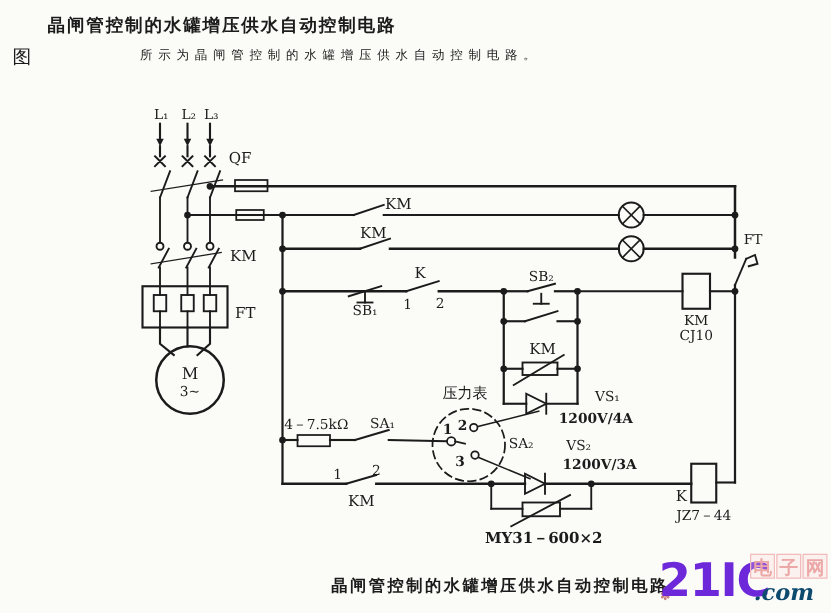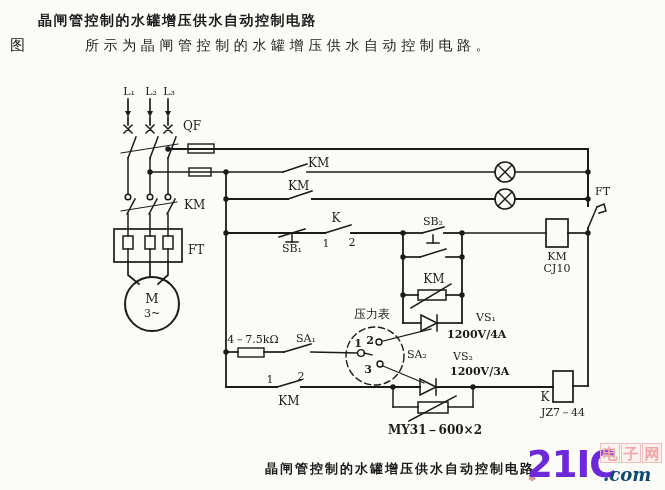--- a/index.html
+++ b/index.html
@@ -1,21 +1,21 @@
 <!DOCTYPE html>
 <html><head>
 <meta charset="utf-8">
 <style>
   html,body{margin:0;padding:0;}
   body{width:665px;height:490px;overflow:hidden;background:#fbfbf8;
        font-family:"DejaVu Sans","Liberation Sans",sans-serif;color:#1b1b1b;}
   .page{position:relative;width:665px;height:374px;background:#fbfbf8;}
   .t1{position:absolute;left:38px;top:12px;font-size:14px;font-weight:bold;letter-spacing:1.5px;white-space:nowrap;}
   .fig{position:absolute;left:10px;top:36px;font-size:15px;white-space:nowrap;}
-  .t2{position:absolute;left:85px;top:37px;font-size:14px;letter-spacing:4.6px;white-space:nowrap;}
+  .t2{position:absolute;left:112px;top:37px;font-size:10px;letter-spacing:4.6px;white-space:nowrap;}
   .caption{position:absolute;left:265px;top:460px;font-size:13px;font-weight:bold;letter-spacing:2px;white-space:nowrap;}
   svg{position:absolute;left:0;top:0;}
   svg text{font-family:"DejaVu Serif","Liberation Serif",serif;fill:#1b1b1b;}
   svg text.cn{font-family:"DejaVu Sans","Liberation Sans",sans-serif;}
   .wm{position:absolute;left:524px;top:441px;width:141px;height:49px;z-index:5;pointer-events:none;}
   .wm .brand{position:absolute;left:3px;top:2px;font-size:37px;font-weight:bold;color:#6d28d9;letter-spacing:-1px;font-family:"DejaVu Sans",sans-serif;}
   .wm .dotcom{position:absolute;left:79px;top:23px;font-size:18px;font-style:italic;font-weight:bold;color:#0c4a6e;font-family:"DejaVu Serif",serif;}
   .wm .site{position:absolute;left:75px;top:2px;display:flex;}
   .wm .site span{display:block;width:20px;height:20px;line-height:20px;text-align:center;font-size:15px;font-weight:bold;
       color:#eca7a7;border:1px solid #f3bcbc;background:rgba(250,215,215,.25);margin-left:1px;box-sizing:border-box;}

